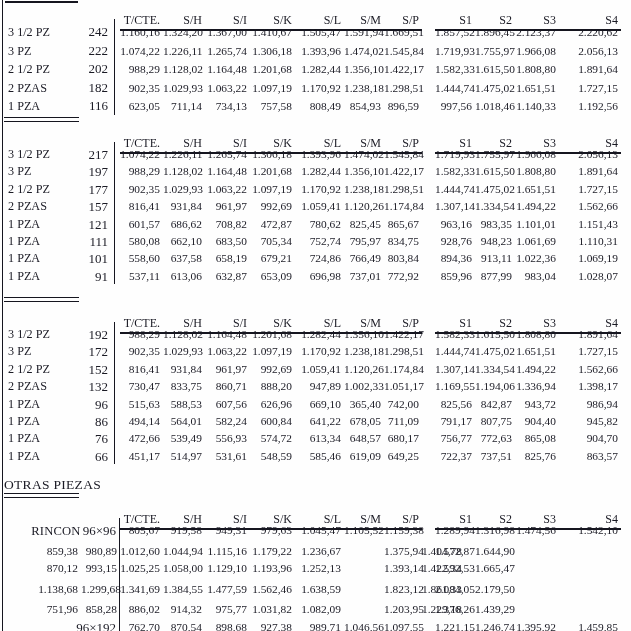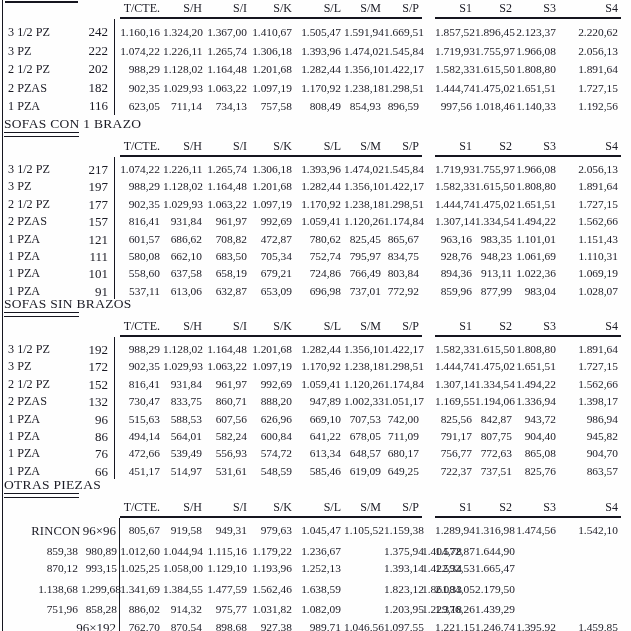--- a/index.html
+++ b/index.html
@@ -20,21 +20,21 @@
   .section-title { display:block; margin:0 0 0 1px; font-size:13.5px; letter-spacing:0.3px; line-height:15px; white-space:nowrap; }
   .dbl { margin:1px 0 2px 1px; width:75px; height:3px; border-top:1px solid #15151f; border-bottom:1px solid #15151f; }
 
   .row { display:grid; }
   .g1 { grid-template-columns:78px 34px 48px 42px 45px 45px 49px 40px 38px 13px 40px 40px 44px 62px; }
   .g4 { grid-template-columns:78px 39px 43px 42px 45px 45px 49px 40px 38px 13px 40px 40px 44px 62px; }
 
   .header-row { align-items:end; height:18px; }
   .hcell {
     font-size:12px; text-align:right; padding:0 3px 2px 0;
-    border-bottom:2px solid #15151f; white-space:nowrap; line-height:14px;
+    border-bottom:2px solid #15151f; white-space:nowrap; line-height:14px;margin-top:12px;
   }
   .hblank { border-bottom:none; }
 
   .rows { position:relative; margin-top:4px; }
   .rows::before { content:""; position:absolute; top:-4px; bottom:1px; left:111px; width:1px; background:#15151f; }
   .rows4::before { left:116px; }
 
   .data-row { height:18.5px; line-height:18.5px; }
   .rows-mid .data-row { height:17.4px; line-height:17.4px; }
   .rows4 .data-row { height:17.5px; line-height:17.5px; }
@@ -150,21 +150,20 @@
             <div class="cell">896,59</div>
             <div class="cell"></div>
             <div class="cell">997,56</div>
             <div class="cell">1.018,46</div>
             <div class="cell">1.140,33</div>
             <div class="cell">1.192,56</div>
           </div>
         </div>
       </div>
       <div class="sec secpos1">
-        <span class="section-title">SOFAS CON 1 BRAZO</span>
         <div class="dbl"></div>
         <div class="row g4 header-row">
           <div class="hcell hblank"></div>
           <div class="hcell hblank"></div>
           <div class="hcell">T/CTE.</div>
           <div class="hcell">S/H</div>
           <div class="hcell">S/I</div>
           <div class="hcell">S/K</div>
           <div class="hcell">S/L</div>
           <div class="hcell">S/M</div>
@@ -300,21 +299,20 @@
             <div class="cell">772,92</div>
             <div class="cell"></div>
             <div class="cell">859,96</div>
             <div class="cell">877,99</div>
             <div class="cell">983,04</div>
             <div class="cell">1.028,07</div>
           </div>
         </div>
       </div>
       <div class="sec secpos2">
-        <span class="section-title">SOFAS SIN BRAZOS</span>
         <div class="dbl"></div>
         <div class="row g4 header-row">
           <div class="hcell hblank"></div>
           <div class="hcell hblank"></div>
           <div class="hcell">T/CTE.</div>
           <div class="hcell">S/H</div>
           <div class="hcell">S/I</div>
           <div class="hcell">S/K</div>
           <div class="hcell">S/L</div>
           <div class="hcell">S/M</div>
@@ -391,21 +389,21 @@
             <div class="cell">1.398,17</div>
           </div>
           <div class="row data-row g1">
             <div class="cell lab">1 PZA</div>
             <div class="cell siz">96</div>
             <div class="cell">515,63</div>
             <div class="cell">588,53</div>
             <div class="cell">607,56</div>
             <div class="cell">626,96</div>
             <div class="cell">669,10</div>
-            <div class="cell">707,53</div>
+            <div class="cell">365,40</div>
             <div class="cell">742,00</div>
             <div class="cell"></div>
             <div class="cell">825,56</div>
             <div class="cell">842,87</div>
             <div class="cell">943,72</div>
             <div class="cell">986,94</div>
           </div>
           <div class="row data-row g1">
             <div class="cell lab">1 PZA</div>
             <div class="cell siz">86</div>

